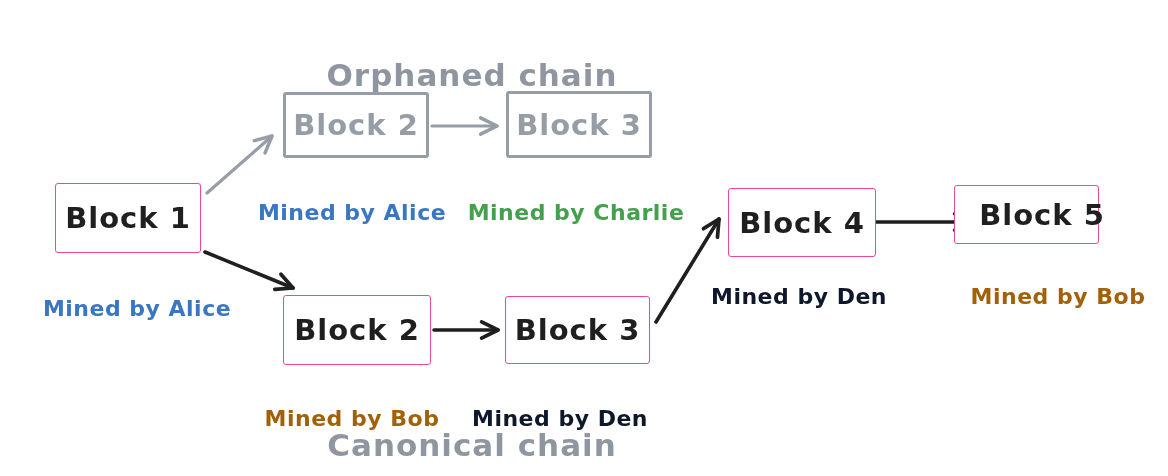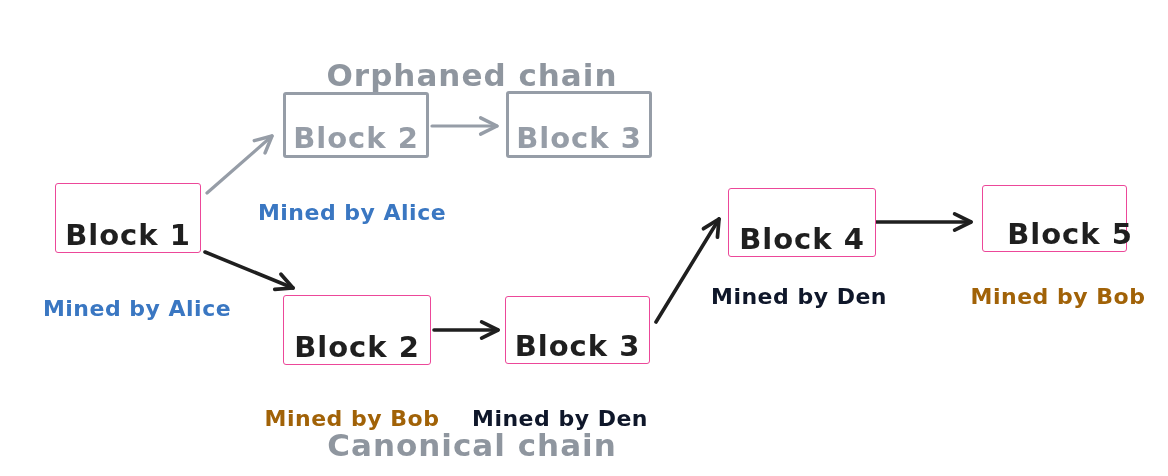--- a/index.html
+++ b/index.html
@@ -11,21 +11,21 @@
   #canvas {
     position: relative;
     width: 1168px;
     height: 476px;
     background: #ffffff;
     overflow: hidden;
   }
   .block {
     position: absolute;
     display: flex;
-    align-items: flex-end;
+    align-items: center;
     justify-content: center;
     background: #ffffff;
     border-radius: 3px;
     box-sizing: border-box;
   }
   .block.black {
     border: 1px solid #ec4899;
     color: #1f1f1f;
   }
   .block.gray {
@@ -106,34 +106,35 @@
   <div class="miner-label c-blue" style="left:137px; top:278px;">Mined by Alice</div>
 
   <div class="block gray" style="left:283px; top:92px; width:146px; height:66px;">
     <span class="block-label">Block 2</span>
   </div>
   <div class="miner-label c-blue" style="left:352px; top:182px;">Mined by Alice</div>
 
   <div class="block gray" style="left:506px; top:91px; width:146px; height:67px;">
     <span class="block-label">Block 3</span>
   </div>
+  <div class="miner-label c-green" style="left:576px; top:182px;">Mined by Charlie</div>
 
   <div class="block black" style="left:283px; top:295px; width:148px; height:70px;">
     <span class="block-label">Block 2</span>
   </div>
   <div class="miner-label c-orange" style="left:352px; top:388px;">Mined by Bob</div>
 
   <div class="block black" style="left:505px; top:296px; width:145px; height:68px;">
     <span class="block-label">Block 3</span>
   </div>
   <div class="miner-label c-red" style="left:560px; top:388px;">Mined by Den</div>
 
   <div class="block black" style="left:728px; top:188px; width:148px; height:69px;">
     <span class="block-label">Block 4</span>
   </div>
   <div class="miner-label c-red" style="left:799px; top:266px;">Mined by Den</div>
 
-  <div class="block black" style="left:982px; top:185px; width:145px; height:67px;padding-left:31px;">
+  <div class="block black" style="left:954px; top:185px; width:145px; height:59px;padding-left:31px;">
     <span class="block-label">Block 5</span>
   </div>
   <div class="miner-label c-orange" style="left:1058px; top:266px;">Mined by Bob</div>
 
 </div>
 
 </body></html>

